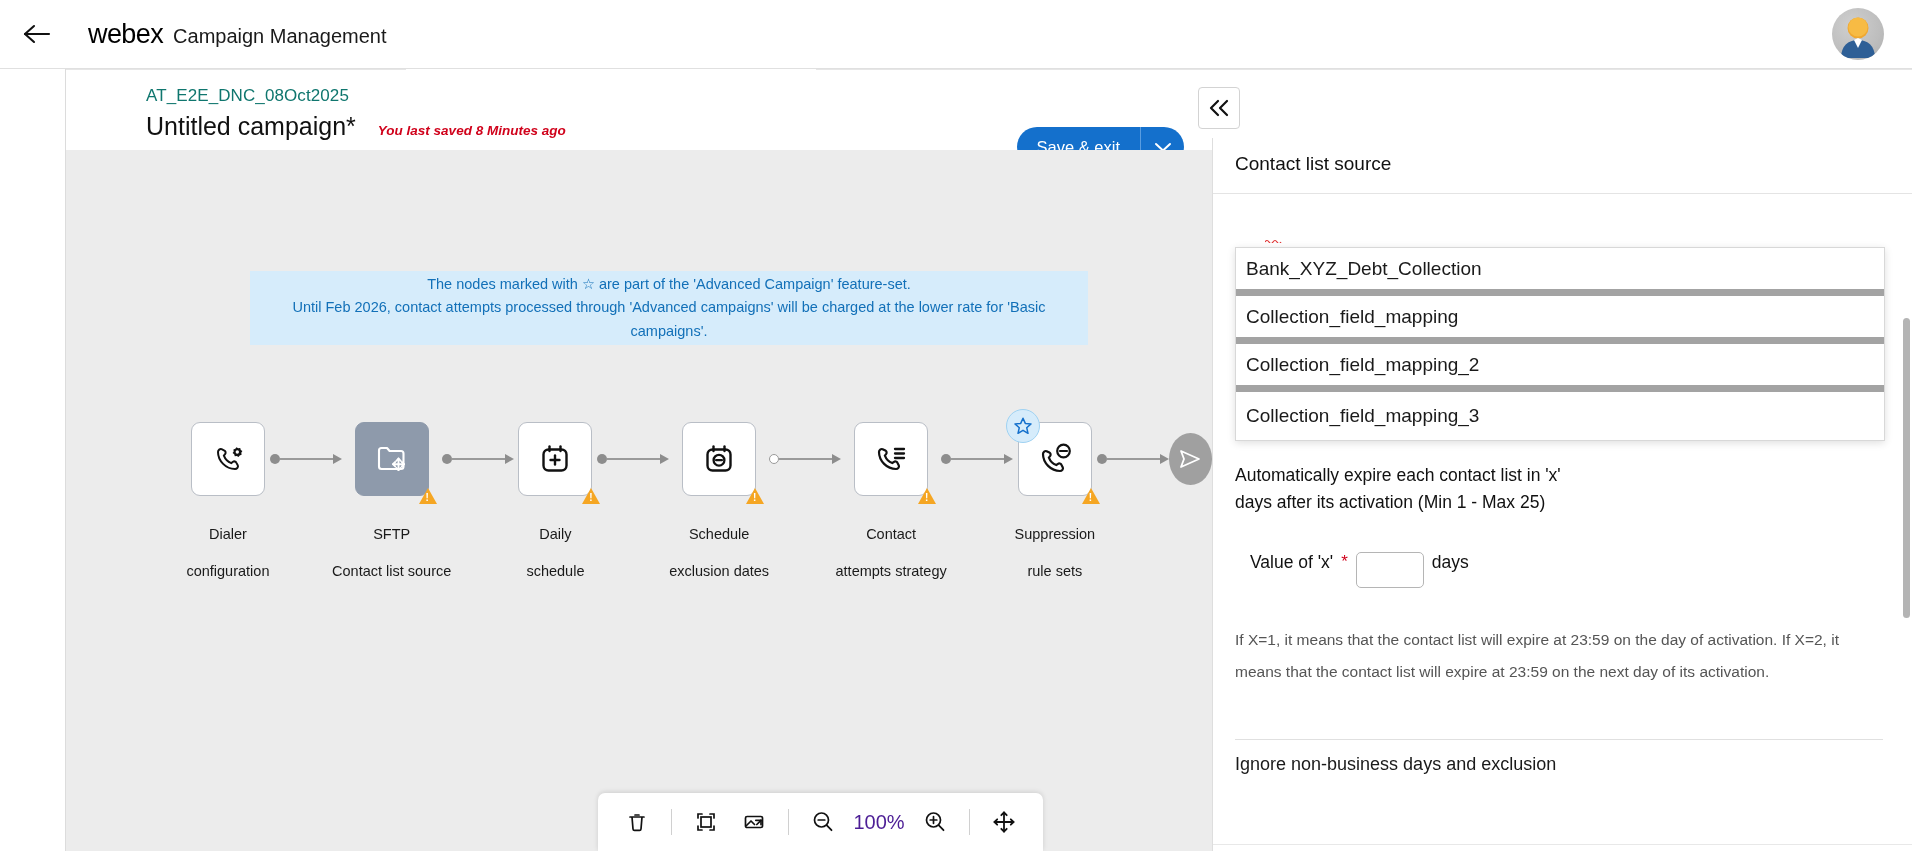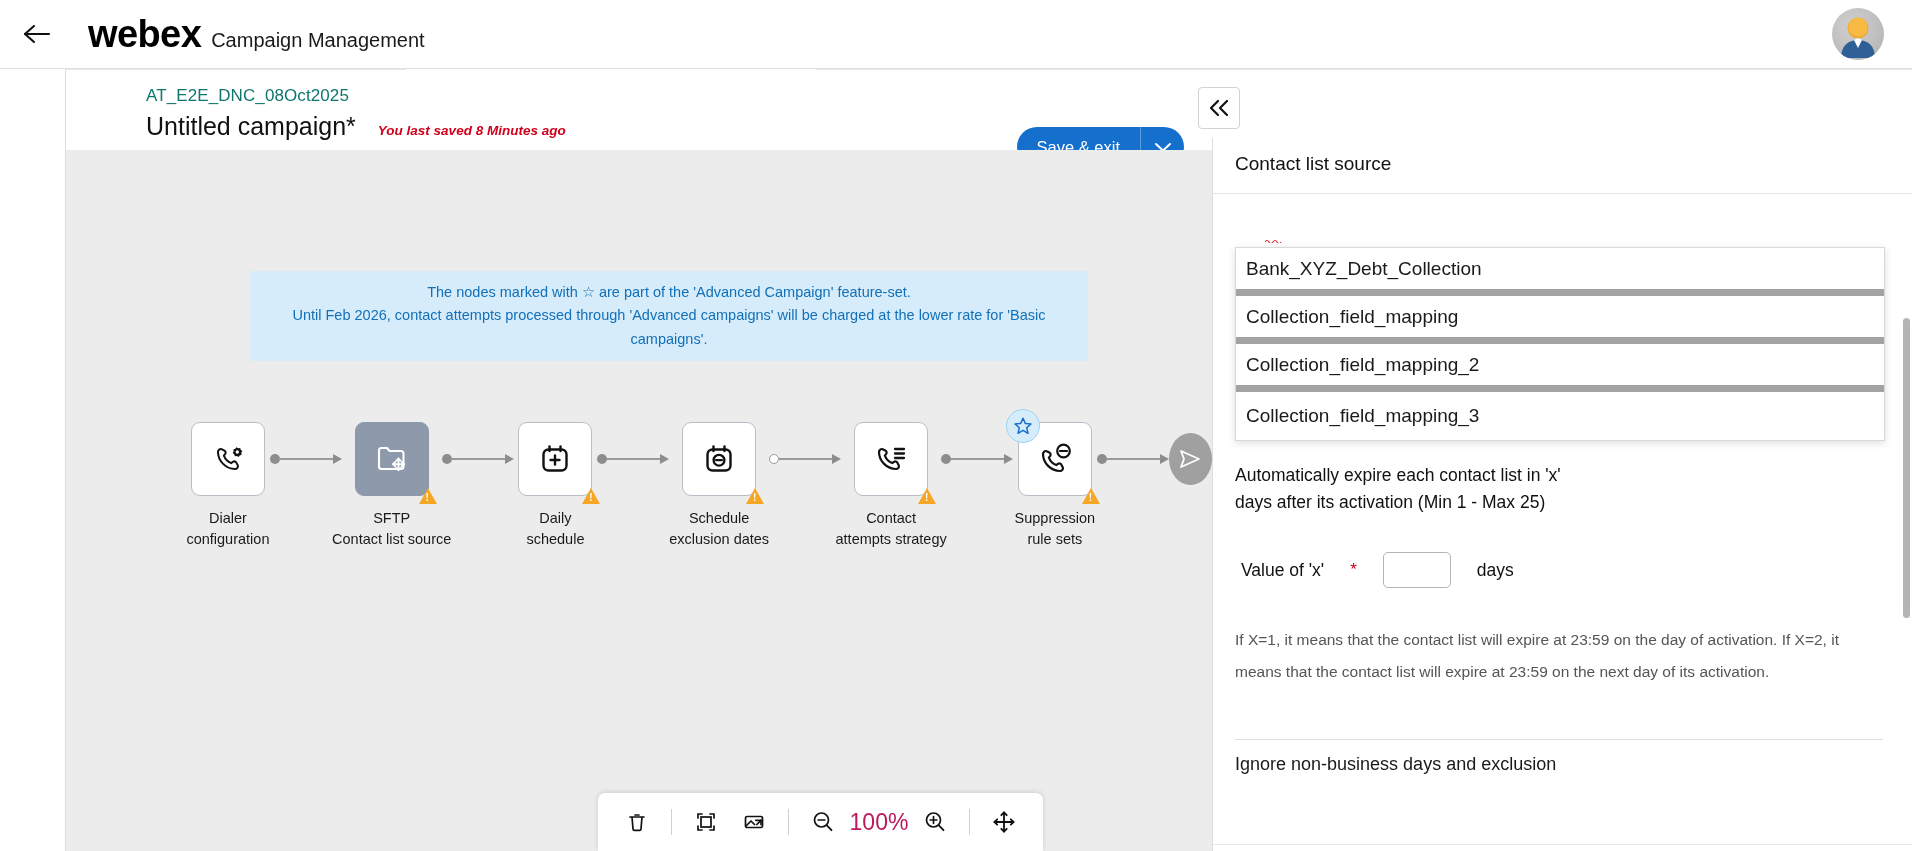--- a/index.html
+++ b/index.html
@@ -17,21 +17,21 @@
     background: #ffffff; border-bottom: 1px solid #e0e0e0;
     display: flex; align-items: center;
   }
   .back-btn {
     width: 58px; height: 58px; margin-left: 8px;
     display: flex; align-items: center; justify-content: center;
     cursor: pointer; background: none; border: none;
   }
   .brand-wrap { display: flex; align-items: baseline; margin-left: 22px; }
   .brand-webex {
-    font-size: 38px; font-weight: bold; color: #000000;
+    font-size: 27px; font-weight: normal; color: #000000;
     letter-spacing: -0.6px;
   }
   .brand-app {
     font-size: 20px; color: #1a1a1a; margin-left: 10px; font-weight: 400;
   }
   .avatar {
     position: absolute; right: 28px; top: 8px;
     width: 52px; height: 52px; border-radius: 50%;
     background: radial-gradient(circle at 38% 34%, #cfcfcf 0%, #bdbdbd 62%, #aeaeae 100%);
     display: flex; align-items: flex-end; justify-content: center;
@@ -87,32 +87,32 @@
   }
 
   
   .canvas {
     position: absolute; left: 66px; top: 81px;
     width: 1146px; height: 701px;
     background: #ececec; overflow: hidden;
   }
   .banner {
     position: absolute; left: 184px; top: 121px;
-    width: 838px; padding: 10px 14px;
+    width: 838px; padding: 2px 14px;
     background: #d6ecfb; color: #1270b8;
     font-size: 14.5px; line-height: 1.62; text-align: center;
   }
   .banner .line2 { display: block; }
 
   
   .flow {
     position: absolute; left: 0; top: 272px; width: 1146px; height: 200px;
     display: flex; align-items: flex-start;
   }
-  .node-wrap { position: relative; width: 100px; display: flex; flex-direction: column; align-items: center; }
+  .node-wrap { position: relative; width: 100px; display: flex; flex-direction: column; align-items: center; gap: 16px; }
   .node-box {
     position: relative; width: 74px; height: 74px;
     border-radius: 9px; background: #ffffff; border: 1px solid #b9bec6;
     display: flex; align-items: center; justify-content: center;
   }
   .node-box.filled { background: #8e9aab; border-color: #8e9aab; }
   .warn-badge {
     position: absolute; right: -9px; bottom: -9px;
     width: 0; height: 0;
     border-left: 9px solid transparent; border-right: 9px solid transparent;
@@ -164,21 +164,21 @@
     box-shadow: 0 -1px 5px rgba(0,0,0,0.13);
     display: flex; align-items: center; padding: 0 16px; gap: 2px;
   }
   .tool-btn {
     width: 46px; height: 46px; border: none; background: none;
     display: flex; align-items: center; justify-content: center;
     cursor: pointer;
   }
   .tool-sep { width: 1px; height: 26px; background: #d0d0d0; margin: 0 9px; }
   .zoom-level {
-    font-size: 23px; color: #be185d; min-width: 62px; text-align: center;
+    font-size: 20px; color: #4c1d95; min-width: 62px; text-align: center;
     cursor: pointer;
   }
 
   
   .right-panel {
     position: absolute; right: 0; top: 69px;
     width: 700px; height: 782px;
     background: #ffffff; border-left: 1px solid #dedede;
   }
   .panel-title {
@@ -217,22 +217,22 @@
     border-bottom: 7px solid #a3a3a3; cursor: pointer;
     background: #fff;
   }
   .dd-item:last-child { border-bottom: none; }
 
   .expire-text {
     position: absolute; left: 22px; top: 268px; width: 340px;
     font-size: 17.5px; color: #111111; line-height: 1.52;
   }
   .value-row {
-    position: absolute; left: 28px; top: 358px;
-    display: flex; align-items: center; gap: 26px;
+    position: absolute; left: 37px; top: 358px;
+    display: flex; align-items: flex-start; gap: 8px;
   }
   .value-label { font-size: 17.5px; color: #111111; }
   .req-star { color: #d0021b; font-size: 17px; }
   .days-input {
     width: 68px; height: 36px; border: 1px solid #b5b5b5;
     border-radius: 5px; background: #fff; outline: none;
     font-size: 16px; padding: 0 8px;
     font-family: "Liberation Sans", sans-serif;
   }
   .days-unit { font-size: 17.5px; color: #111111; }

